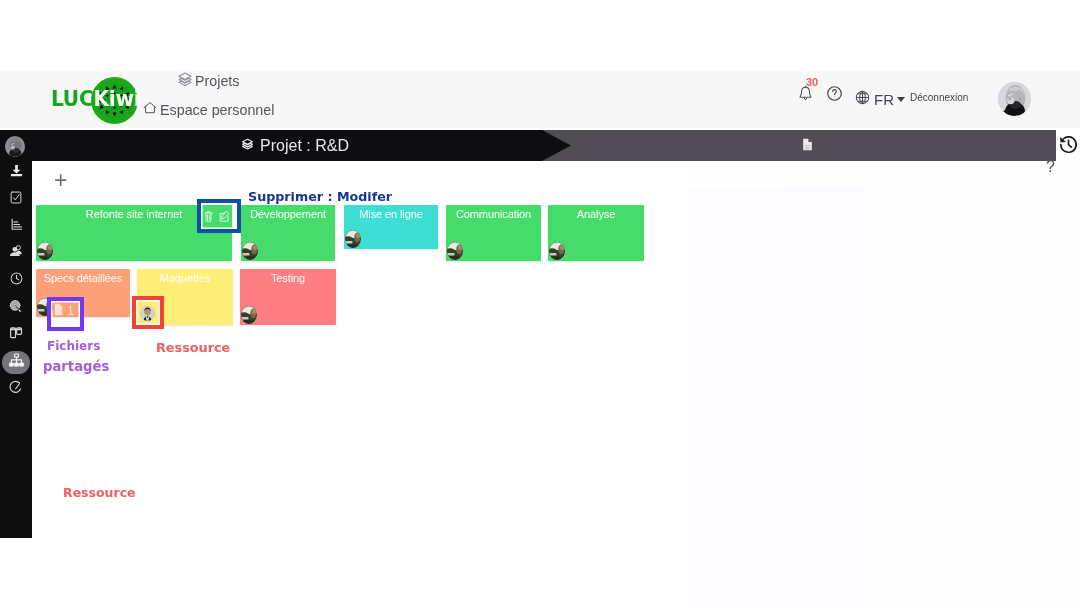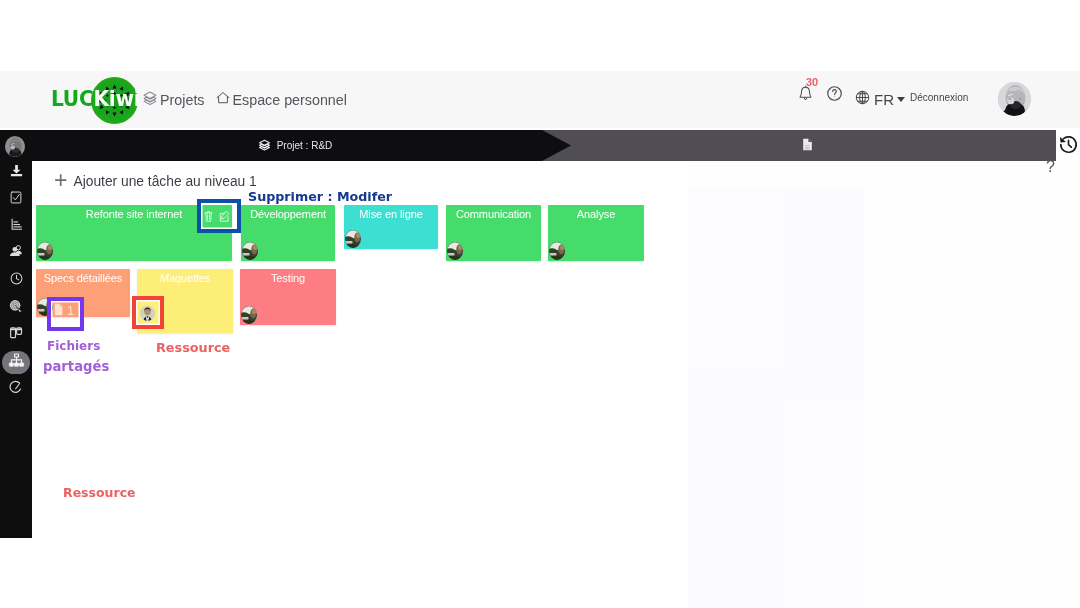--- a/index.html
+++ b/index.html
@@ -19,39 +19,39 @@
   .logo-wrap { position:relative; height:57px; display:flex; align-items:flex-end; }
   .kiwi { position:absolute; left:40px; top:6px; width:47px; height:47px; border-radius:50%; z-index:1;
           background:radial-gradient(circle at 50% 50%, #179c1c 0%, #18a61c 55%, #2ba81a 76%, #76bb19 92%, #b9c722 100%); }
   .kiwi svg { position:absolute; left:0; top:0; }
   .logo-text { position:relative; z-index:2; font-size:21px; font-weight:700; letter-spacing:-0.3px; line-height:57px;
                font-family:"DejaVu Sans", sans-serif; display:inline-block;
                transform:scaleX(0.96); transform-origin:left center; }
   .lt-green { color:#14a81c; }
   .lt-white { color:#f3fdf3; }
 
-  .nav { position:absolute; left:142px; top:0px; height:57px; display:flex; align-items:center; gap:10px; }
+  .nav { position:absolute; left:142px; top:0px; height:57px; display:flex; align-items:center; gap:10px;flex-direction:column; }
   .nav-item { color:#55545c; font-size:14.3px; text-decoration:none; display:flex; align-items:center; gap:2px; cursor:pointer; }
 
   .right { position:absolute; left:790px; top:0px; right:0; height:57px; }
   .hdr-icon { position:absolute; display:flex; align-items:center; justify-content:center; cursor:pointer; }
   .badge { position:absolute; top:-9px; left:9px; color:#ef5d66; font-size:11px; font-weight:700; font-family:"Liberation Sans",sans-serif; letter-spacing:-0.2px;}
   .lang { position:absolute; left:64px; top:18px; display:flex; align-items:center; gap:3px; color:#45444c; font-size:15px; cursor:pointer; line-height:18px;}
   .caret { width:0;height:0;border-left:4.5px solid transparent;border-right:4.5px solid transparent;border-top:5px solid #3f3e46; }
   .logout { position:absolute; left:120px; top:18px; color:#45444c; font-size:10px; text-decoration:none; cursor:pointer; line-height:18px; white-space:nowrap; }
   .avatar-hdr { position:absolute; left:208px; top:11px; width:33px;height:34px;border-radius:50%; overflow:hidden; background:#cfcfd3; }
 
   
   .crumbs { position:absolute; left:0; top:130px; width:1056px; height:31px; }
   .crumb-gray { position:absolute; left:0; top:0; width:1056px; height:31px; background:#504d54;
                 display:flex; align-items:center; justify-content:center; }
   .crumb-dark { position:absolute; left:0; top:0; width:571px; height:31px; background:#0e0e12;
                 clip-path: polygon(0 0, 542px 0, 571px 50%, 542px 100%, 0 100%);
                 display:flex; align-items:center; }
-  .crumb-lbl { color:#e6e5e9; font-size:10px; display:flex; align-items:center; gap:6px; white-space:nowrap; }
+  .crumb-lbl { color:#e6e5e9; font-size:16px; display:flex; align-items:center; gap:6px; white-space:nowrap; }
   .crumb-dark .crumb-lbl { position:absolute; left:0; width:590px; justify-content:center; }
   .crumb-gray .crumb-lbl { position:absolute; left:565px; width:485px; justify-content:center; }
   .history-btn { position:absolute; left:1058px; top:134px; cursor:pointer; }
   .qmark { position:absolute; z-index:10; left:1046px; top:159px; color:#55545c; font-size:16px; line-height:16px; font-family:"Liberation Sans",sans-serif;}
 
   
   .sidebar { position:absolute; left:0; top:130px; width:32px; height:408px; background:#0e0e0f; }
   .sb-avatar { position:absolute; left:5px; top:6px; width:20px;height:21px;border-radius:50%; overflow:hidden; background:#6c6c70;}
   .sb-item { position:absolute; left:3px; width:26px; height:22px; display:flex; align-items:center; justify-content:center;
              border-radius:11px; cursor:pointer; }
@@ -343,21 +343,20 @@
 
   <div class="main">
     <div class="bgblock" style="left:0px;top:0px;width:1048px;height:447px;background:#fefeff;"></div>
     <div class="bgblock" style="left:656px;top:26px;width:176px;height:421px;background:#fcfbfe;"></div>
     <div class="bgblock" style="left:752px;top:26px;width:80px;height:207px;background:#fbfaff;"></div>
     <div class="bgblock" style="left:656px;top:208px;width:96px;height:239px;background:#fbfaff;"></div>
     <div class="bgblock" style="left:0px;top:0px;width:656px;height:447px;background:#ffffff;"></div>
 
     <div class="addtask">
       <span class="plus">+</span>
-      <span class="lbl">Ajouter une tâche au niveau 1</span>
     </div>
 
     <div id="cards">
         <div class="card" style="left: 4px; top: 44px; width: 196px; height: 56px; background: rgb(70, 220, 108);">
           <div class="card-title">Refonte site internet</div>
           <div class="card-avatar"><svg width="16" height="18" viewBox="0 0 32 36">
               <defs>
                 <clipPath id="cc">
                   <ellipse cx="16" cy="18" rx="16" ry="18"></ellipse>
                 </clipPath>
@@ -480,21 +479,21 @@
               </g>
             </svg></div>
           <div class="card-files">
             <span><svg width="9" height="13" viewBox="0 0 11 16">
                 <path d="M1.0 0.8 h6.0 L10.2 4.2 V15.2 H1.0 Z" fill="#fde3cf"></path>
                 <path d="M7.0 0.8 V4.2 H10.2 Z" fill="#fbbf9a"></path>
               </svg></span>
             <span>1</span>
           </div>
         </div>
-        <div class="card" style="left: 105px; top: 108px; width: 96px; height: 64px; background: rgb(253, 238, 119); font-style: italic;">
+        <div class="card" style="left: 105px; top: 108px; width: 96px; height: 56px; background: rgb(253, 238, 119);">
           <div class="card-title">Maquettes</div>
           <div class="card-avatar" style="left:3px;top:37px;bottom:auto;width:15px;height:15px;background:#c8ccc0"><svg width="15" height="15" viewBox="0 0 30 30">
               <defs>
                 <clipPath id="cp">
                   <circle cx="15" cy="15" r="15"></circle>
                 </clipPath>
               </defs>
               <g clip-path="url(#cp)">
                 <rect width="30" height="30" fill="#cfd3c6"></rect>
                 <ellipse cx="15" cy="11" rx="6.5" ry="7.5" fill="#b78f6a"></ellipse>

